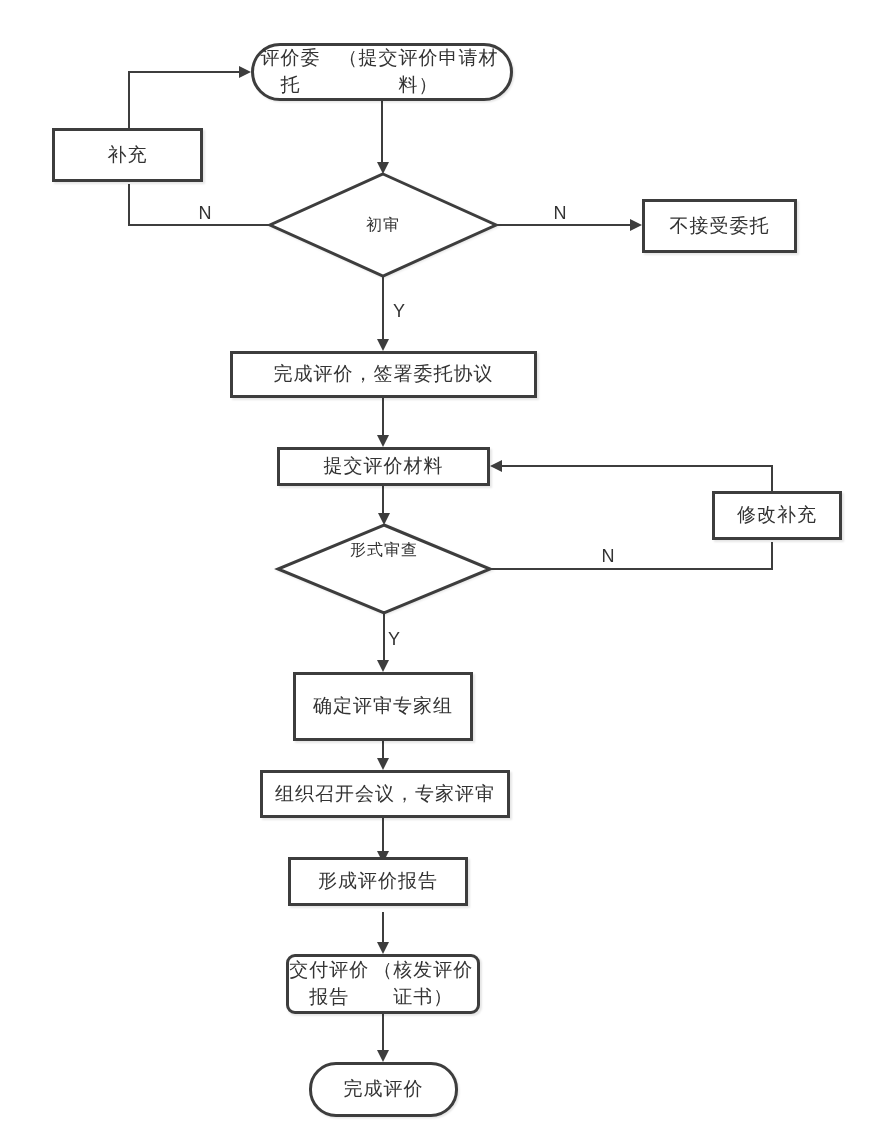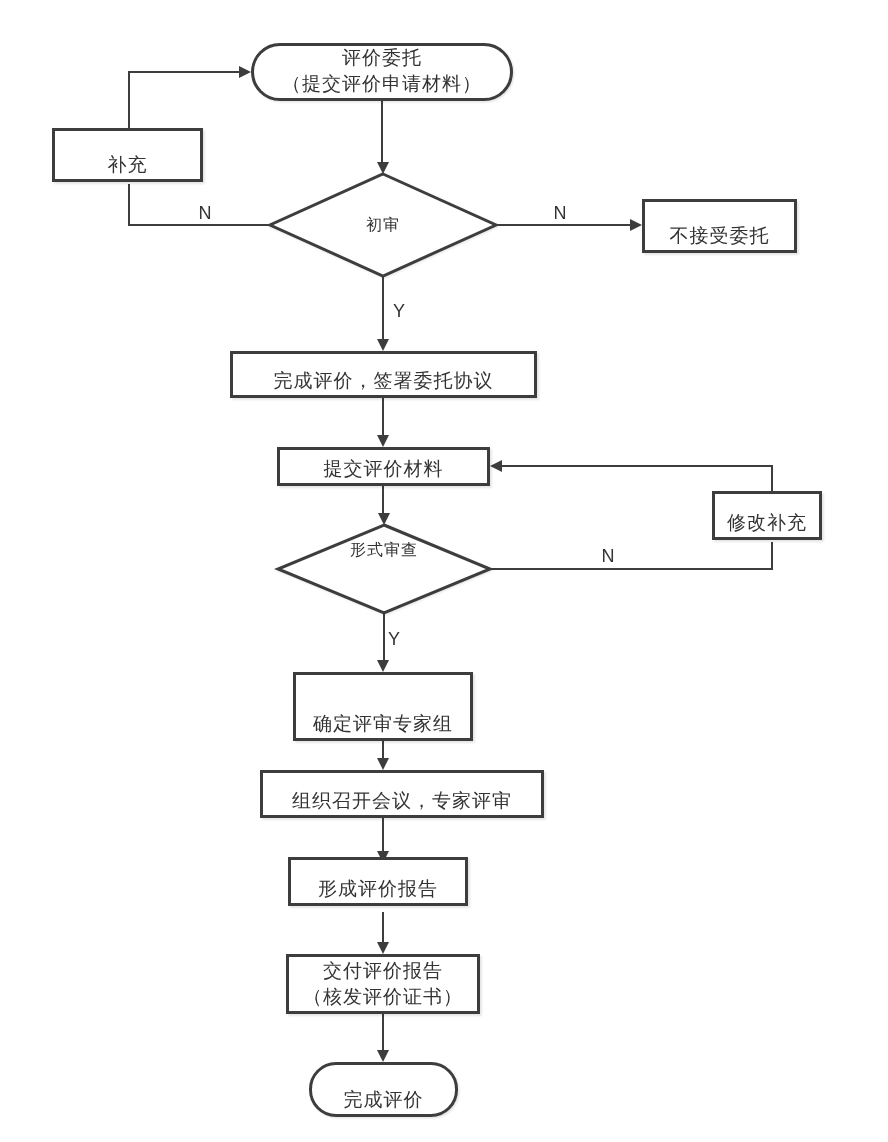--- a/index.html
+++ b/index.html
@@ -10,21 +10,21 @@
     overflow:hidden;
   }
   svg.connectors{position:absolute;left:0;top:0;width:888px;height:1142px;}
   .connectors path{stroke:var(--line,#3d3d3d);stroke-width:2;fill:none;}
   .connectors polygon.arrow{fill:var(--line,#3d3d3d);stroke:none;}
   .connectors polygon.diamond{fill:#ffffff;stroke:var(--line,#3d3d3d);stroke-width:3;stroke-linejoin:miter;
     filter:drop-shadow(1.5px 1.5px 1px rgba(0,0,0,0.10));}
   .node{
     position:absolute;box-sizing:border-box;background:#ffffff;
     border:3px solid var(--line,#3d3d3d);color:var(--text,#333333);
-    display:flex;flex-direction:column;justify-content:flex-end;align-items:center;
+    display:flex;flex-direction:row;justify-content:center;align-items:center;
     text-align:center;font-size:19px;letter-spacing:1px;line-height:1.4;
     box-shadow:1.5px 1.5px 2px rgba(0,0,0,0.10);
   }
   .stadium{border-radius:30px;}
   .dlabel{
     position:absolute;transform:translate(-50%,-50%);
     font-size:16px;letter-spacing:1px;color:var(--text,#333333);white-space:nowrap;
   }
   .elabel{
     position:absolute;transform:translate(-50%,-50%);
@@ -86,39 +86,39 @@
   </div>
 
   <div class="node" style="left:230px;top:351px;width:307px;height:47px;">
     <span>完成评价，签署委托协议</span>
   </div>
 
   <div class="node" style="left:277px;top:447px;width:213px;height:39px;">
     <span>提交评价材料</span>
   </div>
 
-  <div class="node" style="left:712px;top:491px;width:110px;height:49px;">
+  <div class="node" style="left:712px;top:491px;width:130px;height:49px;">
     <span>修改补充</span>
   </div>
 
   <div class="dlabel" style="left:384px;top:550px;">形式审查</div>
 
   <div class="node" style="left:293px;top:672px;width:180px;height:69px;">
     <span>确定评审专家组</span>
   </div>
 
-  <div class="node" style="left:260px;top:770px;width:284px;height:48px;">
+  <div class="node" style="left:260px;top:770px;width:250px;height:48px;">
     <span>组织召开会议，专家评审</span>
   </div>
 
   <div class="node" style="left:288px;top:857px;width:180px;height:49px;">
     <span>形成评价报告</span>
   </div>
 
-  <div class="node" style="left:286px;top:954px;width:194px;height:60px;">
+  <div class="node" style="left:286px;top:954px;width:194px;height:60px;border-radius:9px;">
     <span>交付评价报告</span>
     <span>（核发评价证书）</span>
   </div>
 
   <div class="node stadium" style="left:309px;top:1062px;width:149px;height:55px;border-radius:27px;">
     <span>完成评价</span>
   </div>
 
   <span class="elabel" style="left:205px;top:213px;">N</span>
   <span class="elabel" style="left:560px;top:213px;">N</span>

